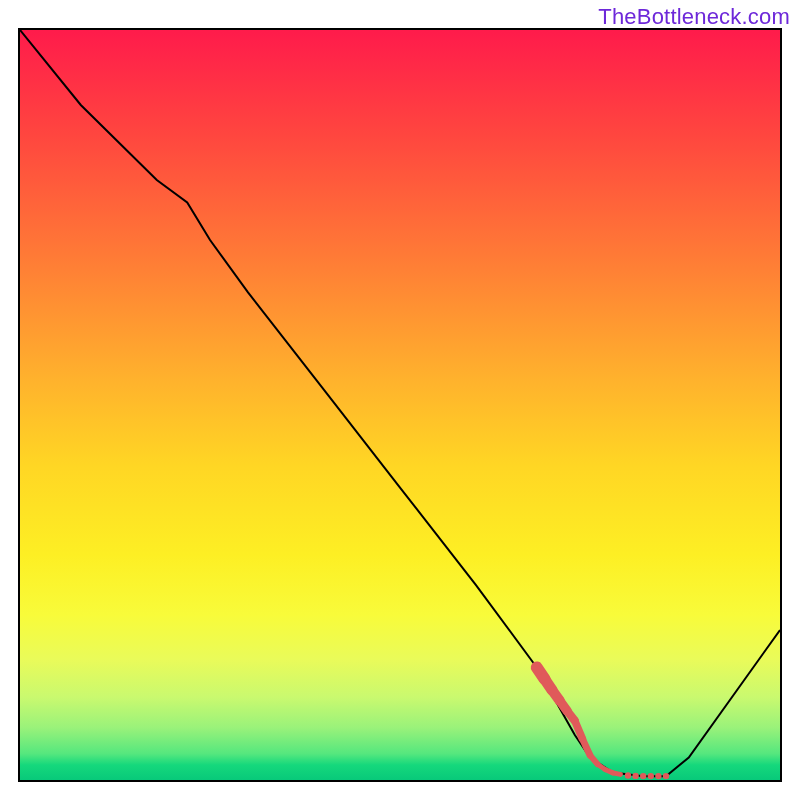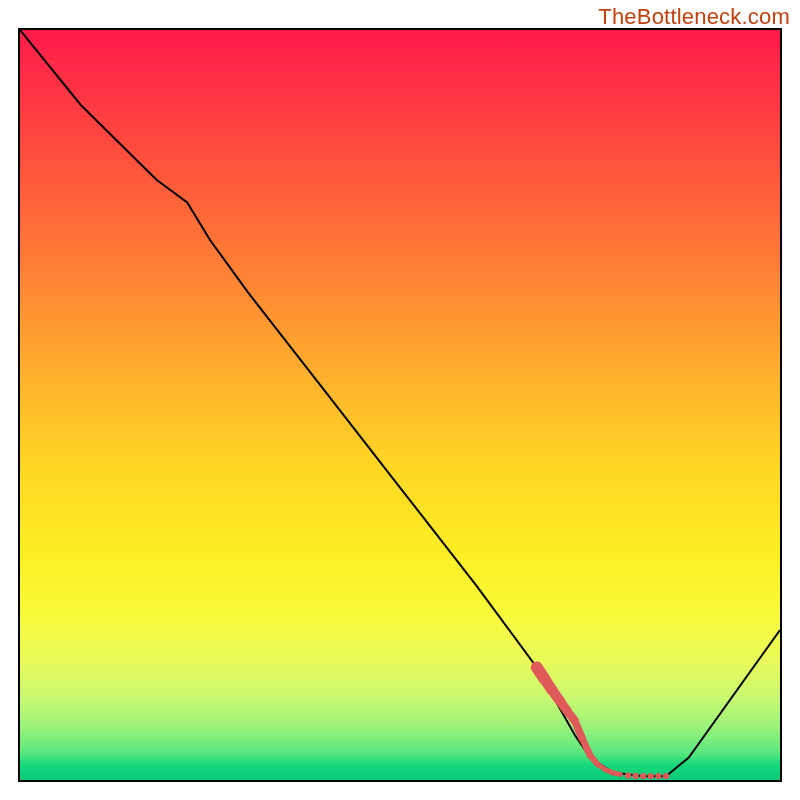--- a/index.html
+++ b/index.html
@@ -14,21 +14,21 @@
     position: relative;
     width: 800px;
     height: 800px;
   }
   .watermark {
     position: absolute;
     top: 4px;
     right: 10px;
     font-size: 22px;
     font-weight: 500;
-    color: #c2410c;
+    color: #6d28d9;
     letter-spacing: 0.2px;
     z-index: 10;
   }
   .plot-box {
     position: absolute;
     left: 18px;
     top: 28px;
     width: 764px;
     height: 754px;
     border: 2.5px solid #000;

